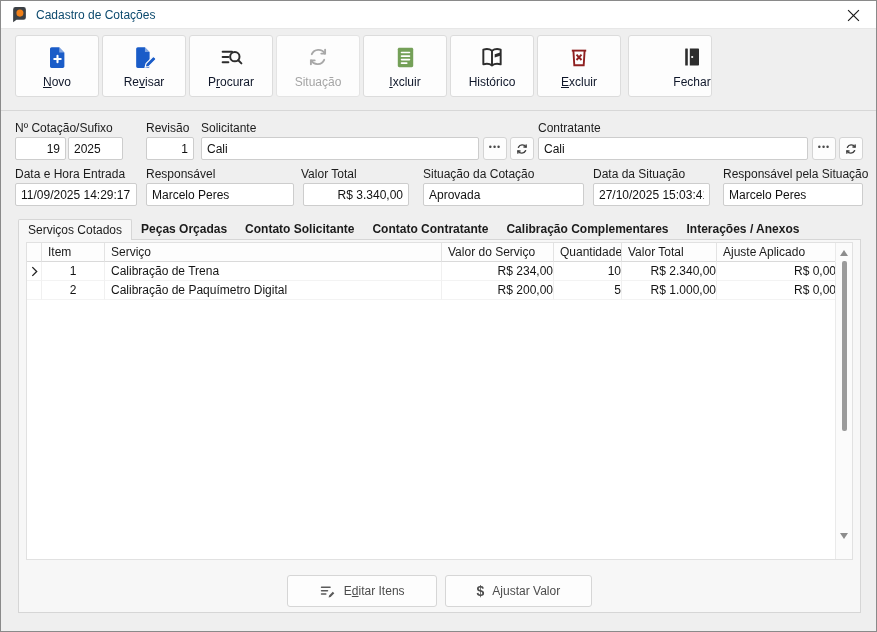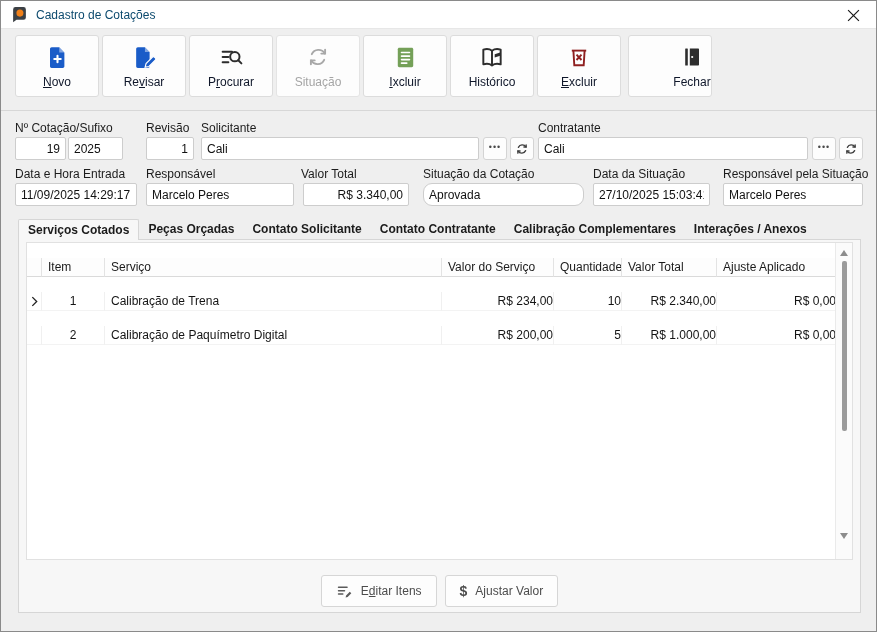--- a/index.html
+++ b/index.html
@@ -24,28 +24,28 @@
   
   .flabel { position:absolute; font-size:12px; color:#1c1c1c; white-space:nowrap; }
   .fin { position:absolute; height:23px; background:#fff; border:1px solid #cdcdcd; border-radius:2px; font-family:Liberation Sans, sans-serif; font-size:12px; color:#111; padding:0 5px; outline:none; }
   .fin.num { text-align:right; }
   .sqbtn { position:absolute; width:24px; height:23px; background:#fdfdfd; border:1px solid #d4d4d4; border-radius:3px; display:flex; align-items:center; justify-content:center; color:#3f3f3f; }
   .sqbtn .dots { font-size:9px; letter-spacing:1px; color:#4a4a4a; line-height:1; margin-top:-2px; }
 
   
   .tabs { position:absolute; left:17px; top:218px; height:21px; display:flex; z-index:2; }
   .tab { padding:0 9px; line-height:20px; font-weight:600; color:#1b1b1b; white-space:nowrap; }
-  .tab.active { background:#f7f7f7; border:1px solid #d6d6d6; border-bottom:none; height:21px; font-weight:700; border-radius:2px 2px 0 0; }
+  .tab.active { background:#f7f7f7; border:1px solid #d6d6d6; border-bottom:none; height:21px; font-weight:400; border-radius:2px 2px 0 0; }
 
   
   .page { position:absolute; left:17px; top:238px; width:843px; height:374px; background:#f7f7f7; border:1px solid #d6d6d6; }
 
   
   .grid { position:absolute; left:7px; top:2px; width:827px; height:318px; background:#fff; border:1px solid #e1e1e1; overflow:hidden; }
-  .grow { display:flex; height:19px;margin-top:15px; }
+  .grow { display:flex; height:19px; }
   .gc { height:19px; line-height:18px; overflow:hidden; white-space:nowrap; }
   .c-ind { width:15px; border-right:1px solid #e3e3e3; display:flex; align-items:center; justify-content:center; }
   .c-item { width:63px; text-align:center; }
   .c-serv { width:337px; padding-left:6px; }
   .c-vs { width:112px; }
   .c-qt { width:68px; }
   .c-vt { width:95px; }
   .c-aj { width:120px; }
   .ghead .gc { border-right:1px solid #e3e3e3; border-bottom:1px solid #dadada; background:#fdfdfd; color:#1b1b1b; text-align:left; padding-left:6px; }
   .ghead .c-item { text-align:left; }
@@ -54,21 +54,21 @@
 
   
   .vscroll { position:absolute; right:0; top:0; bottom:0; width:17px; background:#fbfbfb; border-left:1px solid #eaeaea; }
   .sb-arrow { position:absolute; left:0; width:16px; height:14px; display:flex; align-items:center; justify-content:center; }
   .tri-up { width:0; height:0; border-left:4px solid transparent; border-right:4px solid transparent; border-bottom:6px solid #8c8c8c; }
   .tri-down { width:0; height:0; border-left:4px solid transparent; border-right:4px solid transparent; border-top:6px solid #8c8c8c; }
   .sb-thumb { position:absolute; left:6px; top:18px; width:5px; height:170px; background:#9b9b9b; border-radius:2px; }
 
   
   .footer { position:absolute; left:0; right:0; top:322px; bottom:0; display:flex; align-items:flex-start; justify-content:center; gap:8px; padding-top:13px; }
-  .fbtn { height:32px; background:#fdfdfd; border:1px solid #d6d6d6; border-radius:3px; display:flex; align-items:center; gap:8px; padding:0 14px; font-size:12px; color:#4c4c4c; }
+  .fbtn { height:32px; background:#fdfdfd; border:1px solid #d6d6d6; border-radius:3px; display:flex; align-items:center; gap:8px; padding:0 31px; font-size:12px; color:#4c4c4c; }
   .fbtn .dollar { font-size:14px; font-weight:700; color:#4c4c4c; }
 </style>
 </head>
 <body>
 
 <div id="win">
 
   <div class="titlebar">
     <svg class="appicon" viewBox="0 0 16 16">
       <path d="M2 3.2A2.2 2.2 0 0 1 4.2 1h7.6A2.2 2.2 0 0 1 14 3.2v7.6a2.2 2.2 0 0 1-2.2 2.2H5.2L2 15.4z" fill="#3b4045"></path>
@@ -211,21 +211,21 @@
   <div class="flabel" style="left:14px; top:166px;">Data e Hora Entrada</div>
   <input class="fin" style="left: 14px; top: 182px; width: 122px;" readonly="" value="11/09/2025 14:29:17">
 
   <div class="flabel" style="left:145px; top:166px;">Responsável</div>
   <input class="fin" style="left: 145px; top: 182px; width: 148px;" readonly="" value="Marcelo Peres">
 
   <div class="flabel" style="left:300px; top:166px;">Valor Total</div>
   <input class="fin num" style="left: 302px; top: 182px; width: 106px;" readonly="" value="R$ 3.340,00">
 
   <div class="flabel" style="left:422px; top:166px;">Situação da Cotação</div>
-  <input class="fin" style="left: 422px; top: 182px; width: 161px; border-radius: 9px;" readonly="" value="Aprovada">
+  <input class="fin" style="left: 422px; top: 182px; width: 161px;" readonly="" value="Aprovada">
 
   <div class="flabel" style="left:592px; top:166px;">Data da Situação</div>
   <input class="fin" style="left: 592px; top: 182px; width: 117px;" readonly="" value="27/10/2025 15:03:41">
 
   <div class="flabel" style="left:722px; top:166px;">Responsável pela Situação</div>
   <input class="fin" style="left: 722px; top: 182px; width: 140px;" readonly="" value="Marcelo Peres">
 
   <div class="tabs">
     <div class="tab active">Serviços Cotados</div>
     <div class="tab">Peças Orçadas</div>

